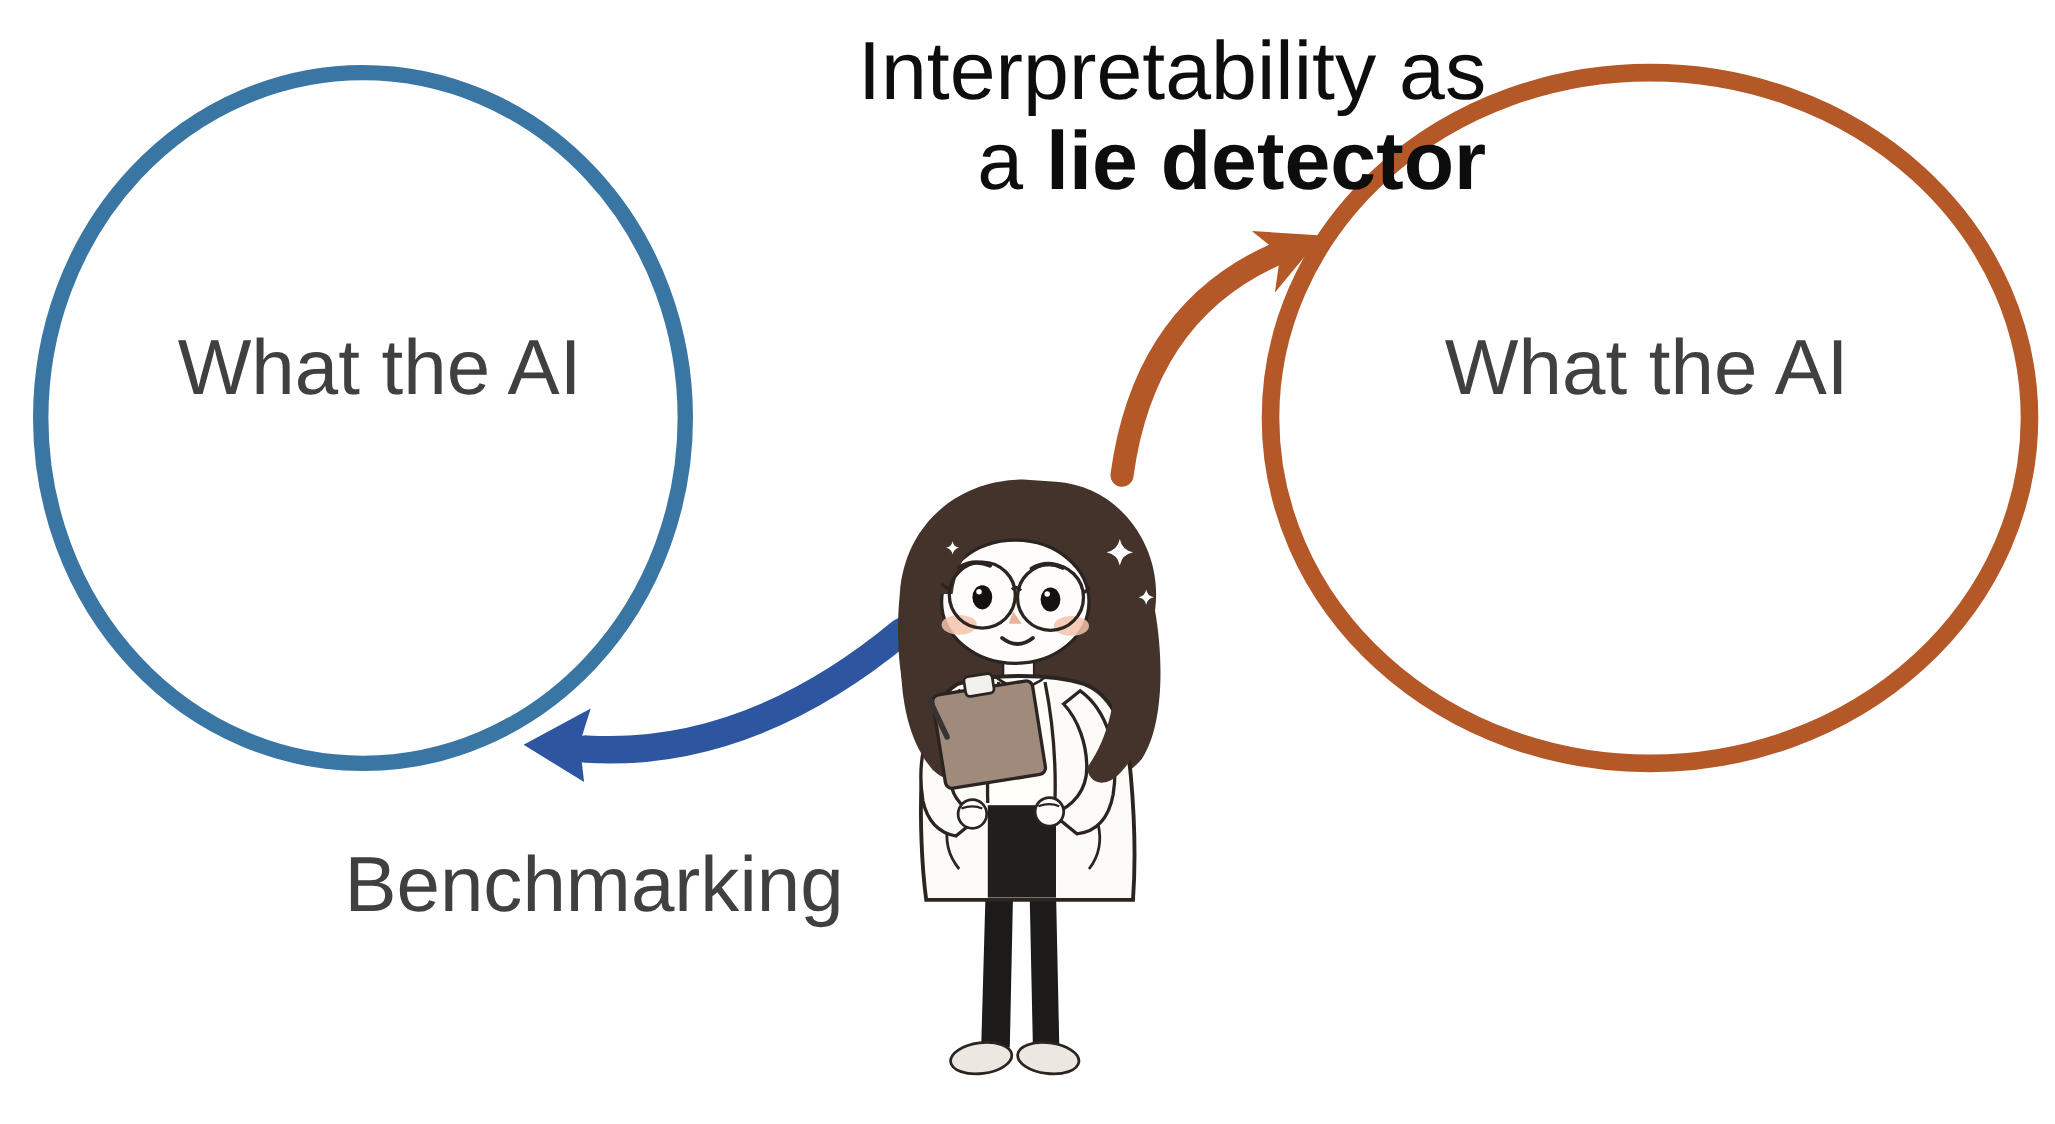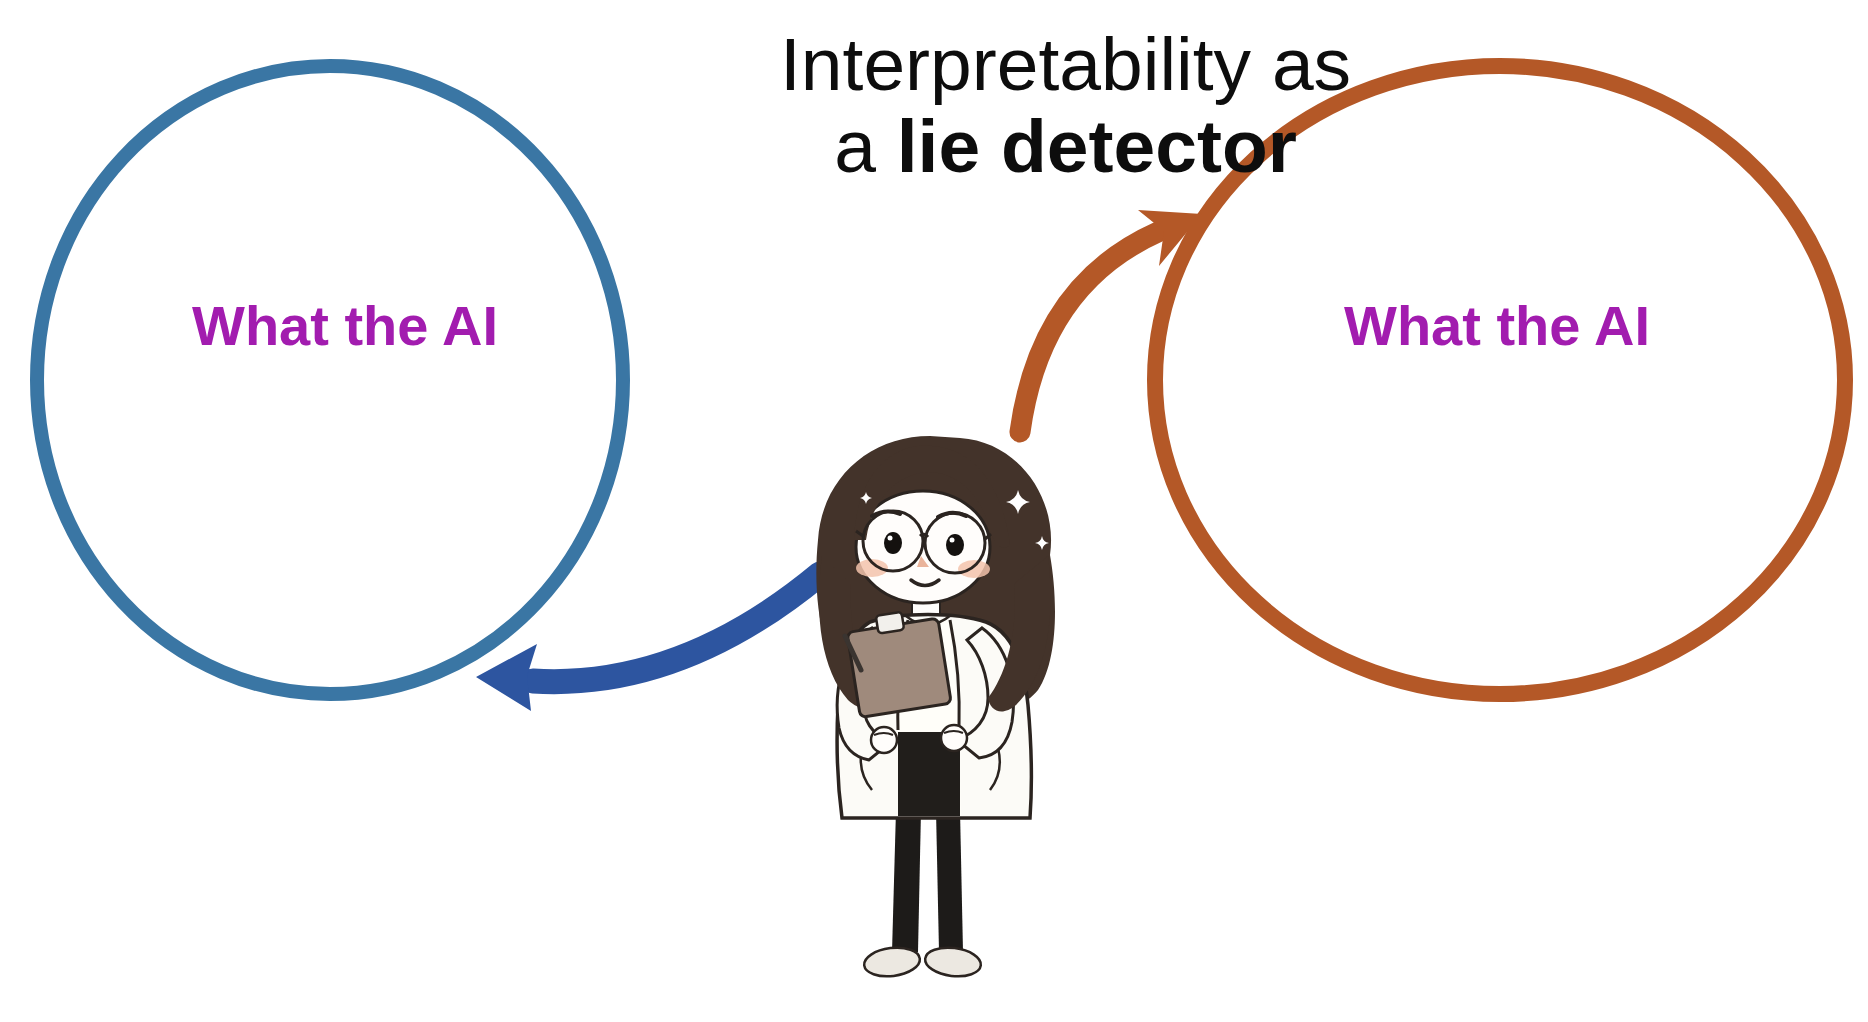--- a/index.html
+++ b/index.html
@@ -7,33 +7,32 @@
     position:relative;
     width:1868px;height:1022px;
     background:#ffffff;
     overflow:hidden;
     font-family:"Liberation Sans", sans-serif;
     color:#0d0d0d;
   }
   .canvas svg{position:absolute;left:0;top:0;}
   .label{
     position:absolute;
-    font-size:56px;
+    font-size:71px;
     line-height:1.22;
     text-align:center;
-    color:#a21caf;
+    color:#404040;
     white-space:nowrap;
-    font-weight:bold;
   }
   .title{
     position:absolute;
     left:780px;top:24px;
     font-size:75px;
     line-height:1.09;
-    text-align:center;
+    text-align:right;
     white-space:nowrap;
   }
   .title .bold{font-weight:700;}
   .says-label{left:95px;top:292px;width:500px;}
   .thinks-label{left:1247px;top:292px;width:500px;}
   .benchmarking-label{left:290px;top:762px;width:500px;}
 </style>
 </head>
 <body>
 
@@ -157,14 +156,15 @@
   </div>
 
   <div class="label says-label">
     <div>What the AI</div>
   </div>
 
   <div class="label thinks-label">
     <div>What the AI</div>
   </div>
 
+  <div class="label benchmarking-label">Benchmarking</div>
 
 </div>
 
 </body></html>

